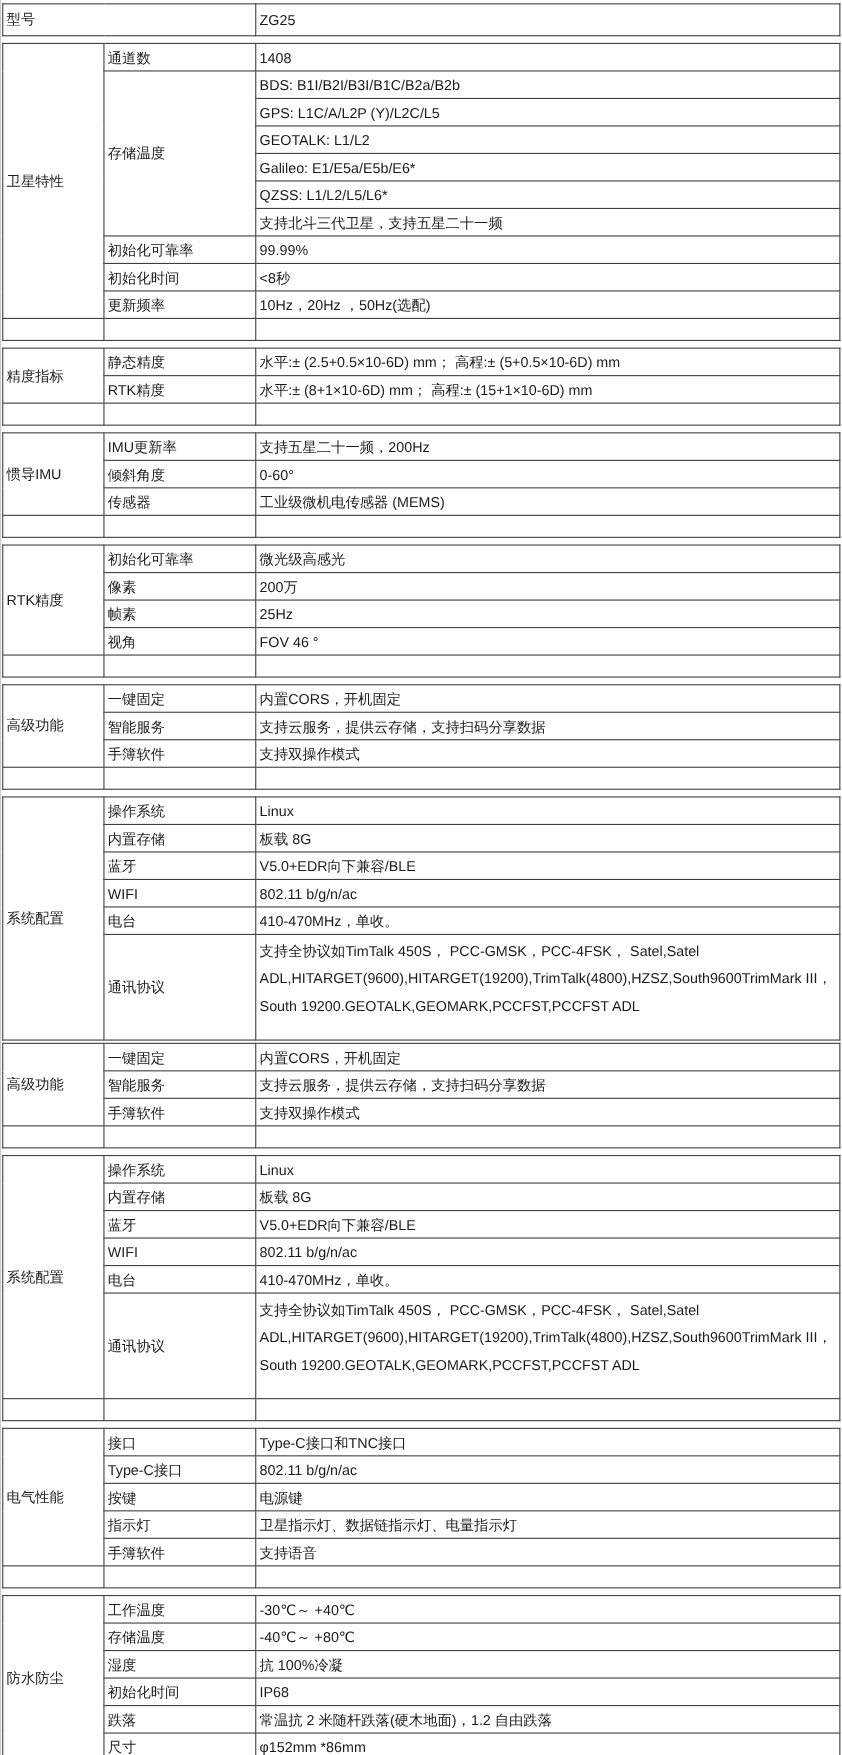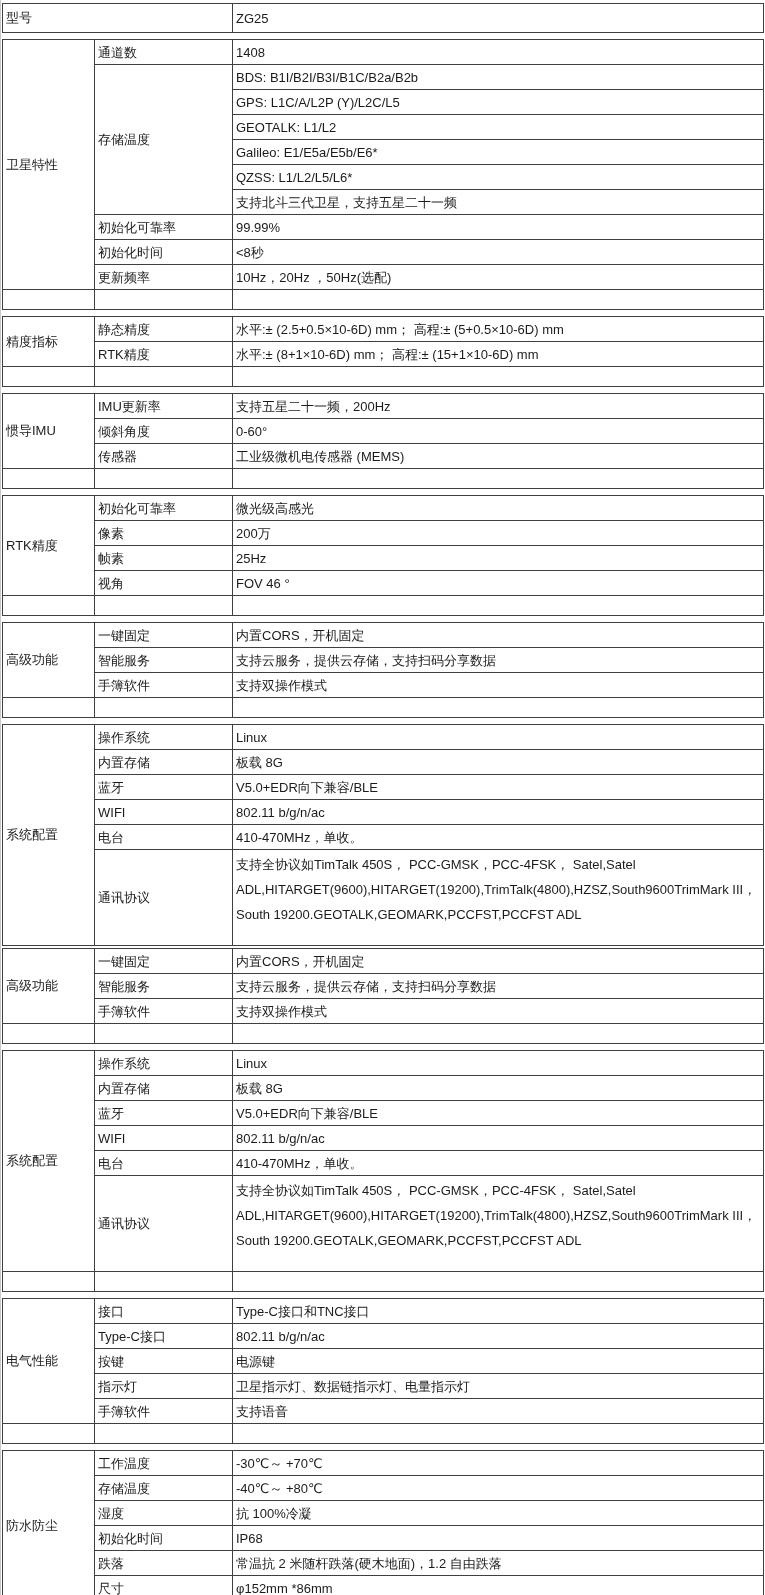--- a/index.html
+++ b/index.html
@@ -368,21 +368,21 @@
     <table class="spec">
       <colgroup>
         <col class="c1">
         <col class="c2">
         <col class="c3">
       </colgroup>
       <tbody>
         <tr>
           <td class="category-cell" rowspan="6">防水防尘</td>
           <td class="param-cell">工作温度</td>
-          <td class="value-cell">-30℃～ +70℃</td>
+          <td class="value-cell">-30℃～ +40℃</td>
         </tr>
         <tr>
           <td class="param-cell">存储温度</td>
           <td class="value-cell">-40℃～ +80℃</td>
         </tr>
         <tr>
           <td class="param-cell">湿度</td>
           <td class="value-cell">抗 100%冷凝</td>
         </tr>
         <tr>

